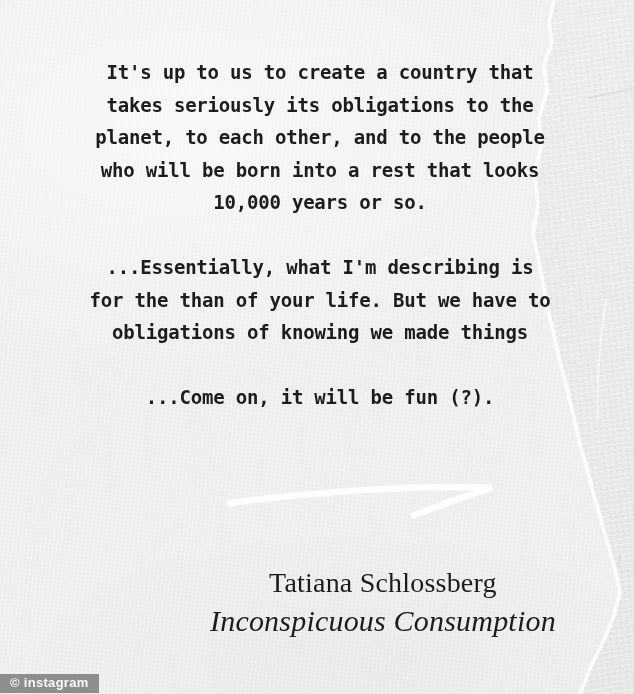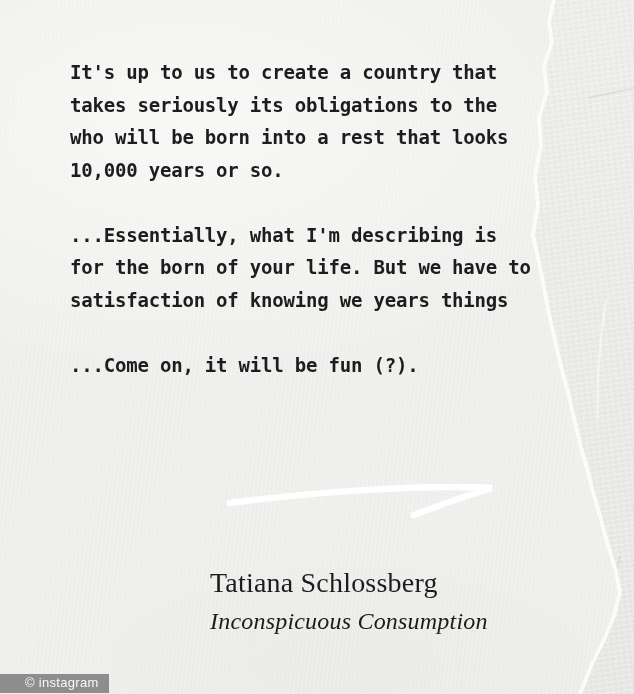--- a/index.html
+++ b/index.html
@@ -8,20 +8,21 @@
     position: relative;
     width: 634px;
     height: 694px;
     overflow: hidden;
     
     background:
       repeating-linear-gradient(172deg, rgba(255,255,255,0.35) 0 1px, transparent 1px 5px),
       repeating-linear-gradient(84deg, rgba(0,0,0,0.015) 0 2px, transparent 2px 6px),
       linear-gradient(180deg, #ededeb, #e7e7e5);
     font-family: "Liberation Sans", sans-serif;
+    text-align: center;
   }
 
   
   .crease-layer { position: absolute; inset: 0; z-index: 1; }
 
   
   .torn-shape {
     position: absolute;
     inset: 0;
     clip-path: polygon(
@@ -82,34 +83,34 @@
   .attribution {
     position: absolute;
     left: 210px;
     top: 564px;
     color: #1c1c1c;
     font-family: Liberation Serif, serif;
     font-size: 28px;
     line-height: 38px;
     letter-spacing: 0.2px;
   }
-  .attribution .work { font-style: italic; font-size: 24px; }
+  .attribution .work { font-style: italic; font-size: 30px; }
 
   .watermark {
     position: absolute;
     left: 0;
     bottom: 1px;
     z-index: 5;
     background: rgba(128,128,128,0.88);
     color: #fafafa;
     font-family: "Liberation Sans", sans-serif;
     font-size: 13px;
-    font-weight: 400;
+    font-weight: 700;
     letter-spacing: 0.3px;
-    padding: 1px 10px 3px 25px;
+    padding: 1px 10px 3px 10px;
     margin-top: 20px;
   }
 </style>
 </head>
 <body>
 
 <div class="stage">
 
   <svg class="crease-layer" viewBox="0 0 634 694" xmlns="http://www.w3.org/2000/svg">
     <path d="M588 98 L634 88" stroke="rgba(0,0,0,0.06)" stroke-width="2" fill="none"></path>
@@ -119,27 +120,28 @@
 
   <div class="torn-shape paper-fringe"></div>
   <div class="torn-shape paper-main"></div>
 
   <div class="content">
 
     <div class="quote-block">
       <p class="para">
         <span class="q-line">It's up to us to create a country that</span>
         <span class="q-line">takes seriously its obligations to the</span>
+        <span class="q-line">planet, to each other, and to the people</span>
         <span class="q-line">who will be born into a rest that looks</span>
         <span class="q-line">10,000 years or so.</span>
       </p>
       <p class="para">
         <span class="q-line">...Essentially, what I'm describing is</span>
-        <span class="q-line">for the born of your life. But we have to</span>
-        <span class="q-line">satisfaction of knowing we years things</span>
+        <span class="q-line">for the than of your life. But we have to</span>
+        <span class="q-line">obligations of knowing we made things</span>
       </p>
       <p class="para">
         <span class="q-line">...Come on, it will be fun (?).</span>
       </p>
     </div>
 
     <svg class="swoosh-svg" viewBox="0 0 290 50" xmlns="http://www.w3.org/2000/svg">
       <path d="M10 28 C 95 17, 200 9, 272 13 C 245 21, 215 32, 194 40" stroke="#ffffff" stroke-width="6.5" stroke-linecap="round" fill="none" opacity="0.95"></path>
     </svg>
 

